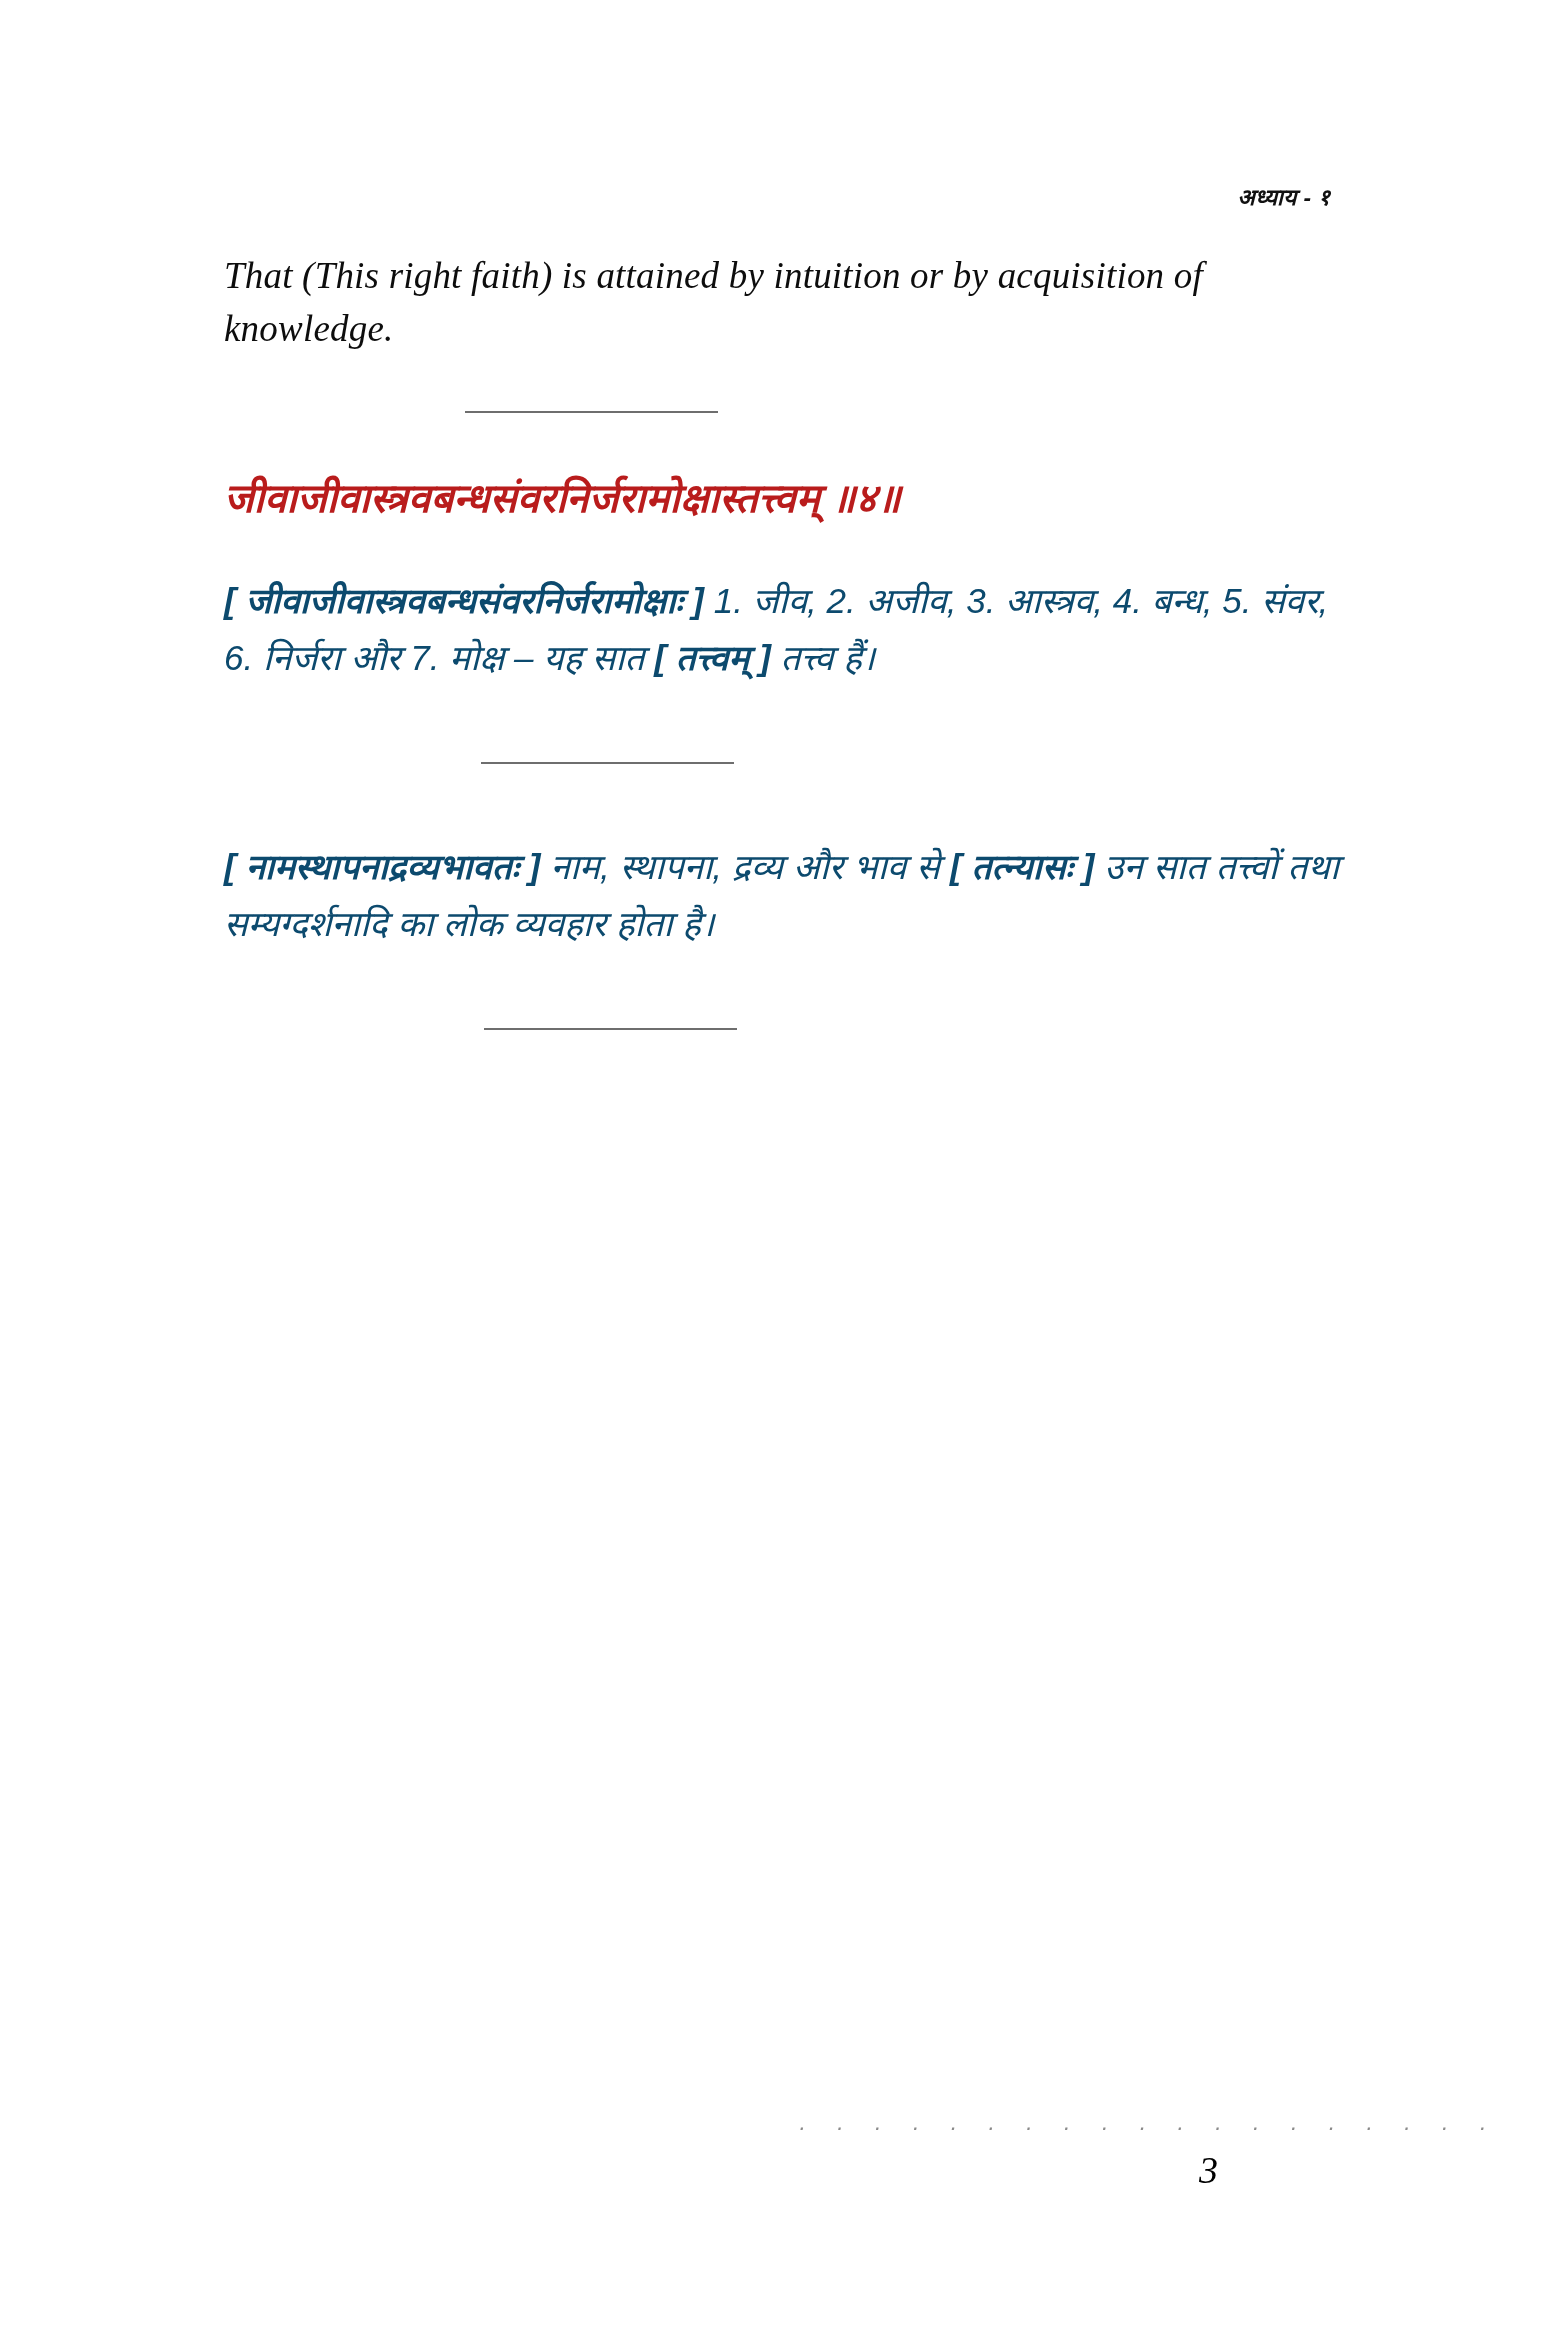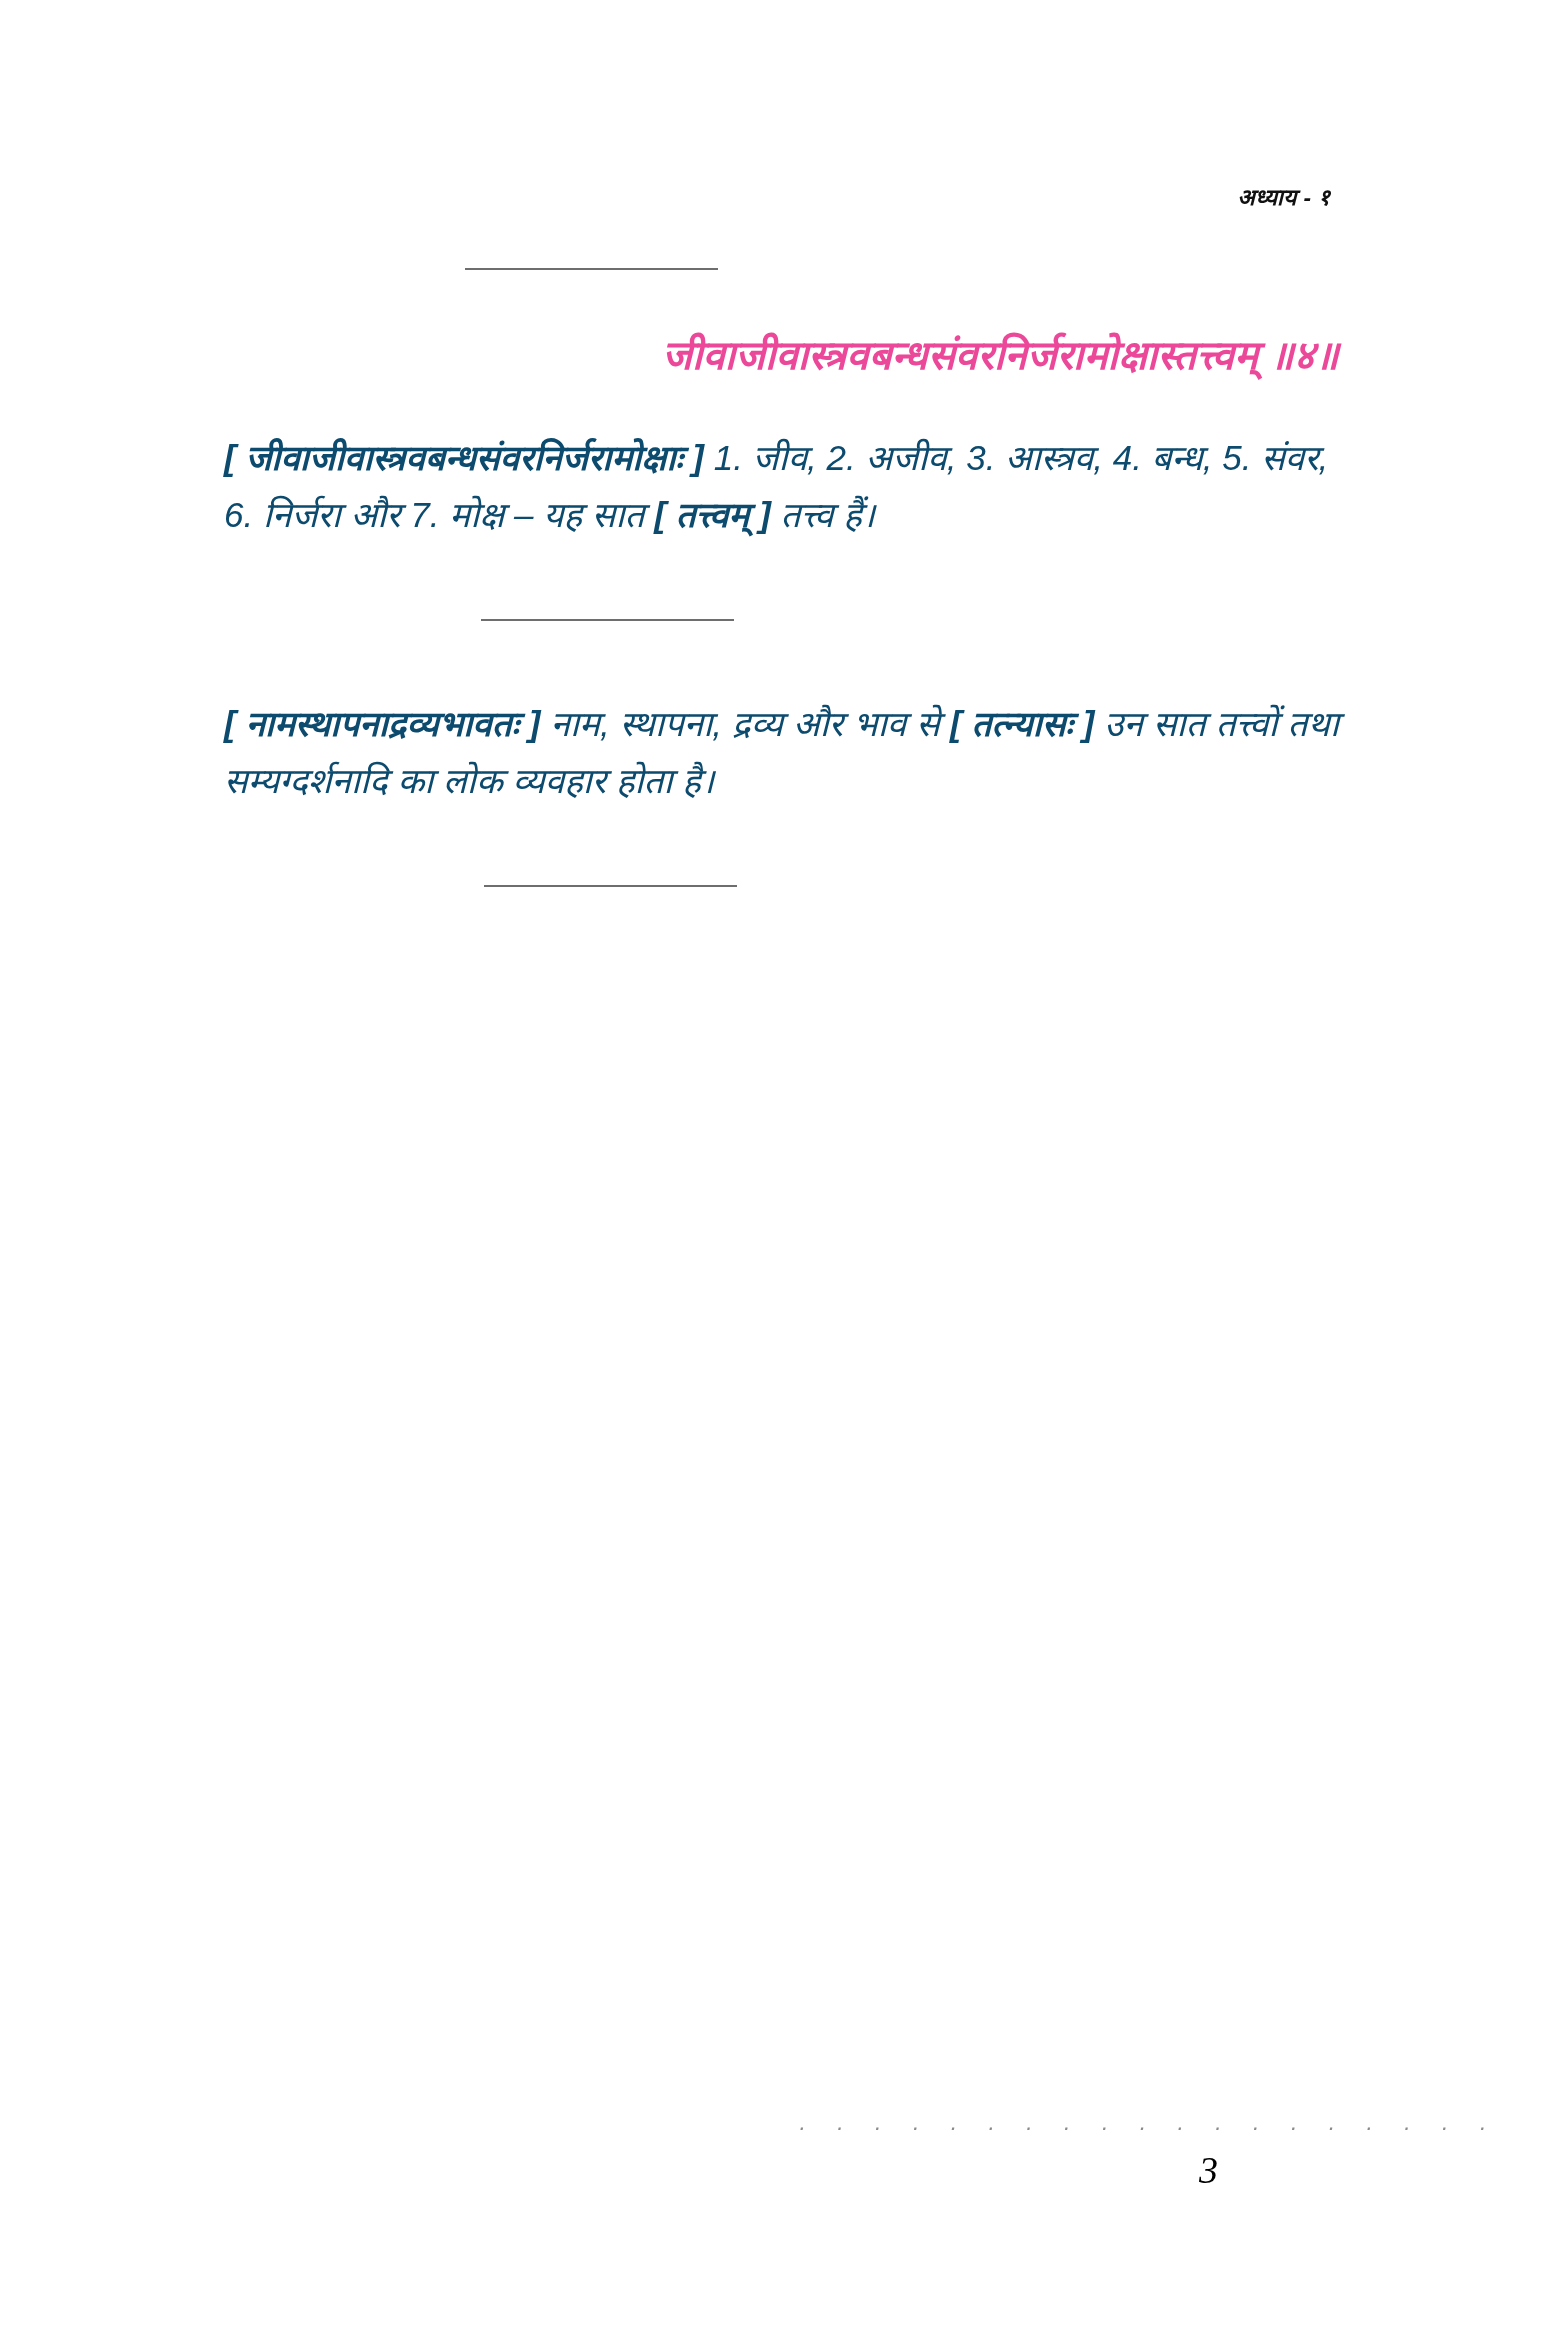--- a/index.html
+++ b/index.html
@@ -62,22 +62,22 @@
   }
   .divider.d3 {
     margin-left: 260px;
     margin-top: 75px;
     margin-bottom: 0;
   }
   .sutra {
     font-family: "Liberation Sans", sans-serif;
     font-weight: 700;
     font-size: 40px;
-    text-align: right;
-    color: #ec4899;
+    text-align: left;
+    color: #b91c1c;
     margin: 0 0 49px 0;
     letter-spacing: 0.2px;
   }
   .sutra.s2 {
     margin-top: 75px;
     margin-bottom: 90px;
   }
   .gloss {
     font-family: "Liberation Sans", sans-serif;
     font-size: 35px;
@@ -118,20 +118,21 @@
   }
 </style>
 </head>
 <body>
 
 <div class="page">
   <div class="content">
 
     <div class="header-chapter">अध्याय - १</div>
 
+    <p class="para-en">That (This right faith) is attained by intuition or by acquisition of knowledge.</p>
 
     <div class="divider d1"></div>
 
     <div class="sutra">जीवाजीवास्त्रवबन्धसंवरनिर्जरामोक्षास्तत्त्वम् ॥४॥</div>
 
     <p class="gloss"><b>[ जीवाजीवास्त्रवबन्धसंवरनिर्जरामोक्षाः ]</b><span> 1. जीव, 2. अजीव, 3. आस्त्रव, 4. बन्ध, 5. संवर, 6. निर्जरा और 7. मोक्ष – यह सात </span><b>[ तत्त्वम् ]</b><span> तत्त्व हैं।</span></p>
 
 
     <div class="divider d2"></div>
 

